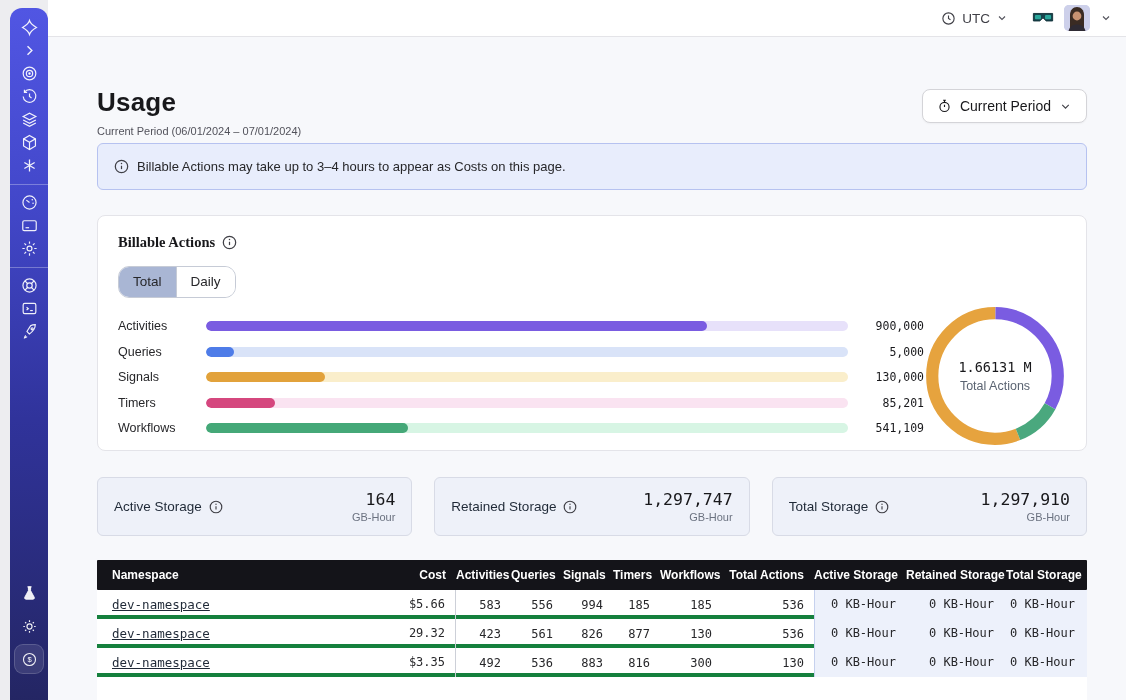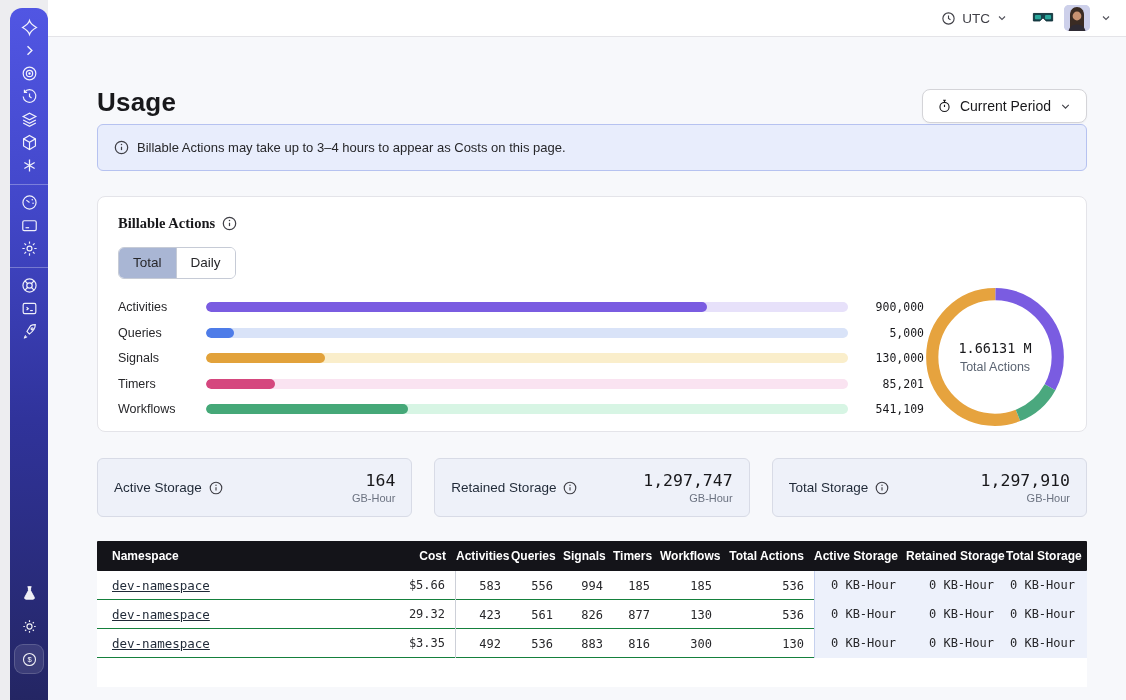--- a/index.html
+++ b/index.html
@@ -35,21 +35,21 @@
   .period-btn { position:absolute; right:0; top:52px; height:34px; display:flex; align-items:center; gap:8px;
     background:#fff; border:1px solid #d4d4d8; border-radius:8px; padding:0 14px; font-size:14px; font-weight:500; color:#18181b;
     box-shadow:0 1px 2px rgba(0,0,0,.04); cursor:pointer; }
 
   .banner { margin-top:6px; height:47px; background:#e8edfc; border:1px solid #b6c2f0; border-radius:6px;
     display:flex; align-items:center; padding:0 16px; gap:8px; font-size:13px; color:#27272a; }
 
   
   .card { margin-top:25px; background:#fff; border:1px solid #e4e4e9; border-radius:8px; padding:18px 20px 20px; height:236px; }
   .card-head { display:flex; align-items:center; gap:7px; font-size:14.5px; font-weight:700;font-family:Liberation Serif, serif; }
-  .tabs { display:inline-flex; margin-top:15px; border:1px solid #c6cbd6; border-radius:6px; overflow:hidden; background:#fff; }
+  .tabs { display:inline-flex; margin-top:15px; border:1px solid #c6cbd6; border-radius:11px; overflow:hidden; background:#fff; }
   .tab { height:30px; line-height:30px; padding:0 14px; font-size:13.5px; color:#27272a; cursor:pointer; background:#fff; }
   .tab + .tab { border-left:1px solid #c6cbd6; }
   .tab.selected { background:#a9b6d4; font-weight:500; }
 
   .chart-zone { display:flex; margin-top:23px; }
   .bars { width:810px; }
   .bar-row { display:flex; align-items:center; height:10px; margin-bottom:15.5px; }
   .bar-row:last-child { margin-bottom:0; }
   .bar-label { width:70px; margin-right:18px; font-size:12.5px; color:#27272a; flex:none; }
   .bar-track { flex:1; height:10px; border-radius:5px; position:relative; overflow:hidden; }
@@ -72,21 +72,21 @@
   .storage-value { font-size:16.5px; color:#18181b; }
   .storage-unit { font-size:11px; color:#6b7280; margin-top:2px; }
 
   
   .usage-table { margin-top:24px; width:990px; }
   .tr { display:grid; grid-template-columns:262px 97px 55px 52px 50px 47px 62px 92px 92px 100px 81px; align-items:center; }
   .thead { background:#141419; color:#fff; height:30px; font-size:12px; font-weight:700; border-radius:1px; }
   .th, .td { text-align:right; padding-right:10px; white-space:nowrap; overflow:hidden; }
   .th:first-child, .td:first-child { text-align:left; padding-left:15px; padding-right:0; }
   .th:nth-child(10), .td:nth-child(10), .th:nth-child(11), .td:nth-child(11) { padding-right:12px; }
-  .tbody-row { background:#fff; height:29px; border-bottom:1px solid #15803d; font-size:12.5px; }
+  .tbody-row { background:#fff; height:29px; border-bottom:4px solid #15803d; font-size:12.5px; }
   .td { color:#27272a; font-size:12px; }
   .td.ns a { color:#1f2937; text-decoration:underline; cursor:pointer; font-size:12.5px; }
   .td.cost { border-right:1px solid #cdd0d8; height:29px; line-height:29px; }
   .td.storage { background:#edf1fb; height:29px; line-height:29px; }
   .td.storage.first { border-left:1px solid #c6d1ee; }
   .clipped-row { background:#fff; height:29px; }
 </style>
 </head>
 <body>
 
@@ -231,20 +231,21 @@
         <path d="m6 9 6 6 6-6"></path>
       </svg>
   </span>
 </header>
 
 <main class="main">
   <div class="content">
 
     <div class="title-row">
       <h1 class="page-title">Usage</h1>
+      <div class="page-sub">Current Period (06/01/2024 – 07/01/2024)</div>
       <button class="period-btn">
         <span style="display:flex">
           <svg width="15" height="16" viewBox="0 0 24 24" fill="none" stroke="#18181b" stroke-width="1.8">
               <circle cx="12" cy="13.5" r="7.3"></circle>
               <path d="M9.8 2.8h4.4M12 2.8v3.4M12 10v3.5"></path>
             </svg>
         </span>
         <span>Current Period</span>
         <span class="chev">
           <svg width="13" height="13" viewBox="0 0 24 24" fill="none" stroke="#3f3f46" stroke-width="2">

